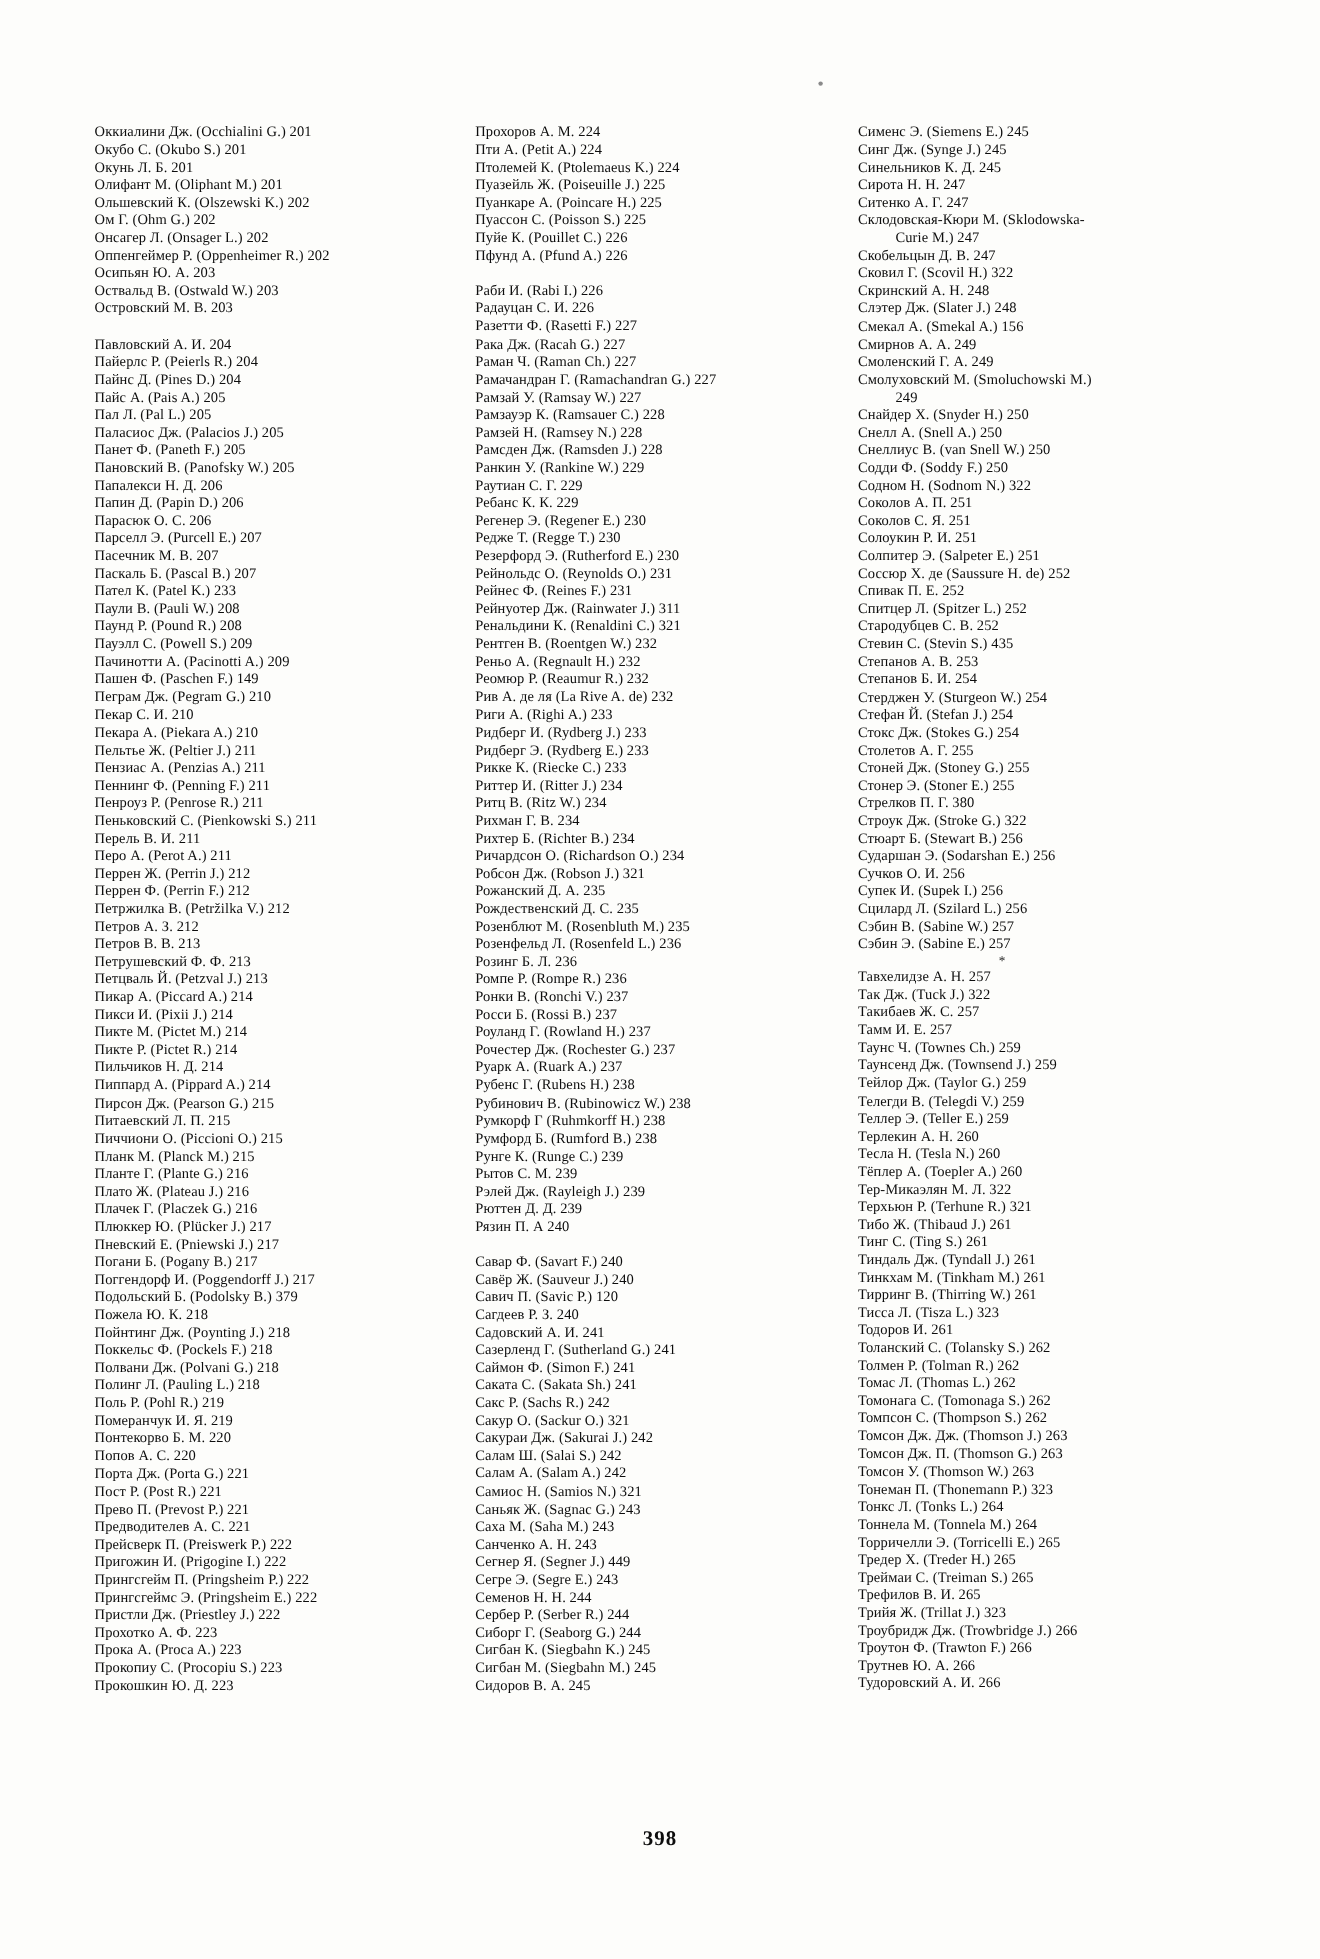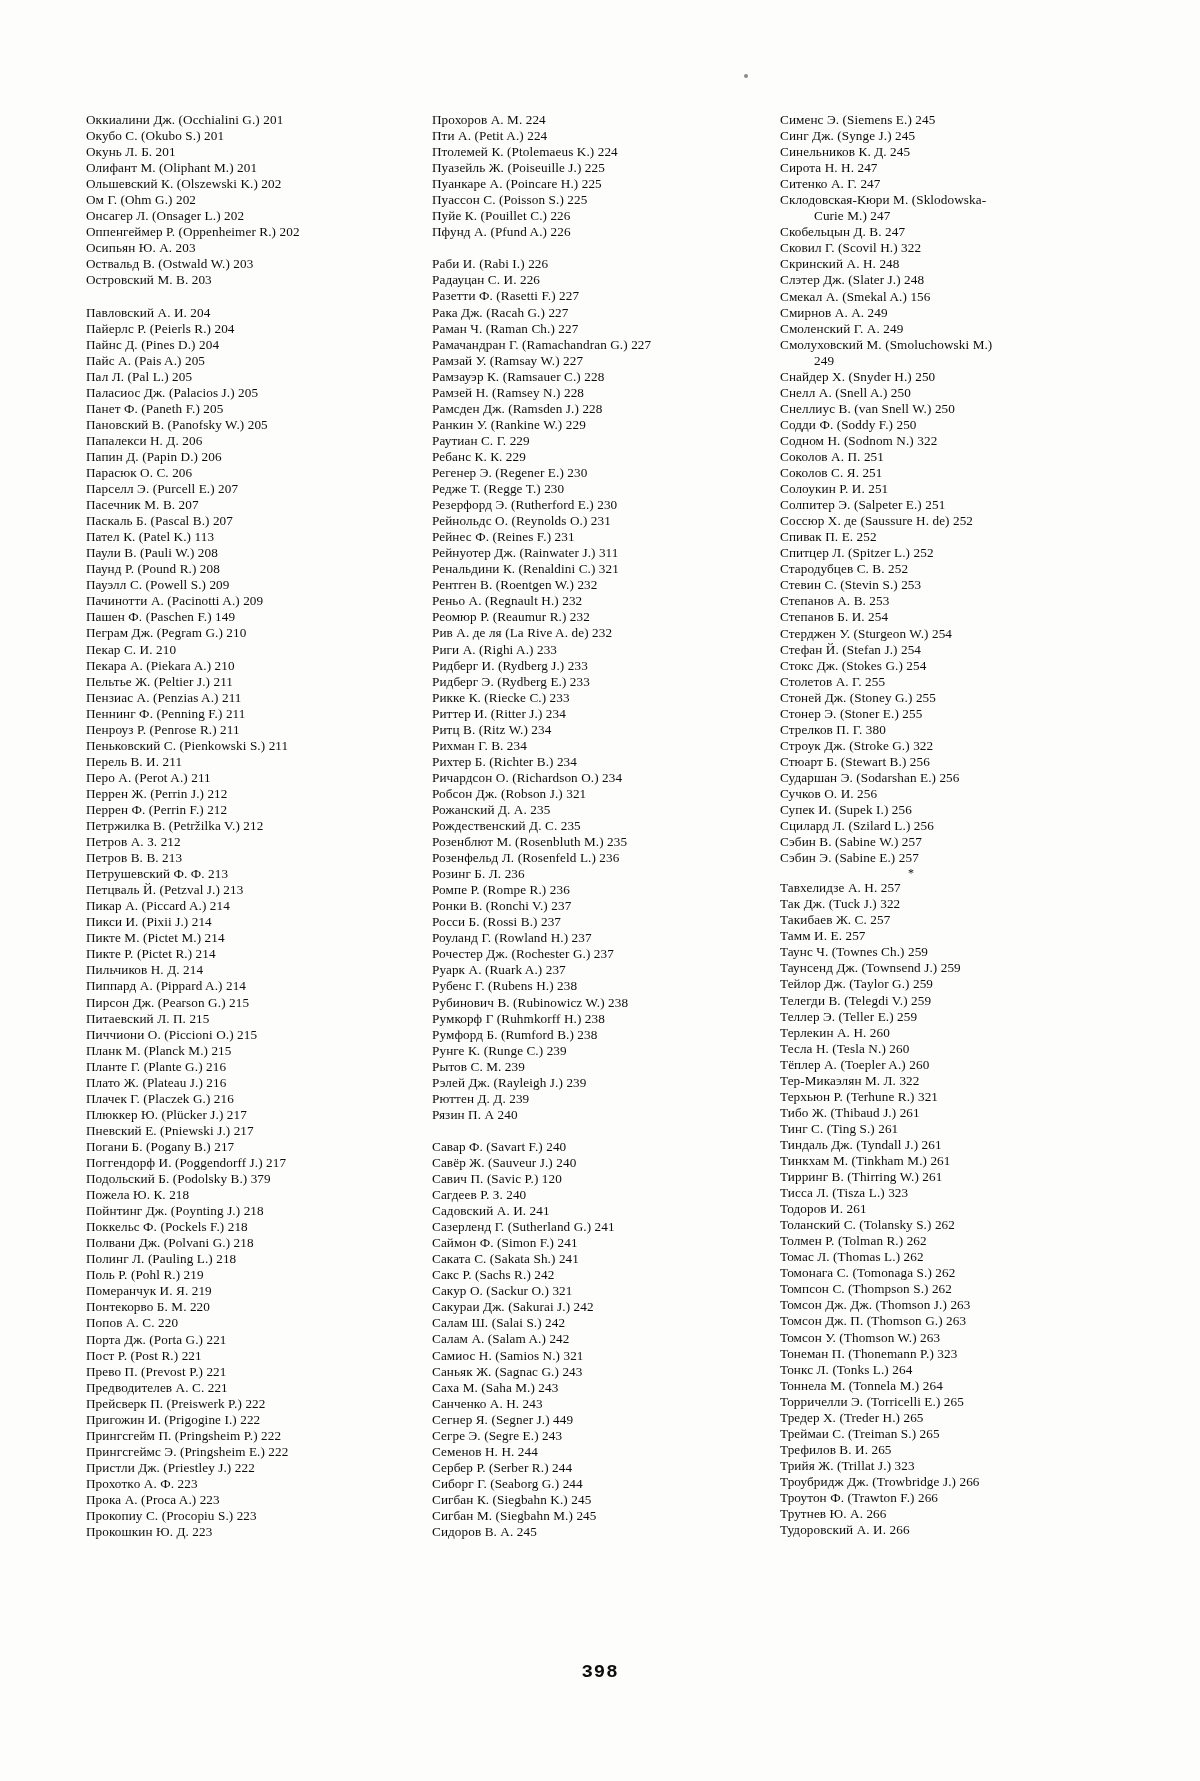--- a/index.html
+++ b/index.html
@@ -63,21 +63,21 @@
     font-size: 12px;
     line-height: 14px;
     padding-right: 80px;
   }
   .folio {
     position: absolute;
     left: 0;
     top: 1661px;
     width: 1200px;
     text-align: center;
-    font-family: Liberation Mono, monospace;
+    font-family: Liberation Serif, serif;
     font-weight: bold;
     font-size: 19px;
     letter-spacing: 1px;
     color: #0d0d0d;
   }
   .speck {
     position: absolute;
     background: #8a8a8a;
     border-radius: 50%;
   }
@@ -114,21 +114,21 @@
         <div class="entry">Пал Л. (Pal L.) 205</div>
         <div class="entry">Паласиос Дж. (Palacios J.) 205</div>
         <div class="entry">Панет Ф. (Paneth F.) 205</div>
         <div class="entry">Пановский В. (Panofsky W.) 205</div>
         <div class="entry">Папалекси Н. Д. 206</div>
         <div class="entry">Папин Д. (Papin D.) 206</div>
         <div class="entry">Парасюк О. С. 206</div>
         <div class="entry">Парселл Э. (Purcell E.) 207</div>
         <div class="entry">Пасечник М. В. 207</div>
         <div class="entry">Паскаль Б. (Pascal B.) 207</div>
-        <div class="entry">Патeл К. (Patel K.) 113</div>
+        <div class="entry">Патeл К. (Patel K.) 233</div>
         <div class="entry">Паули В. (Pauli W.) 208</div>
         <div class="entry">Паунд Р. (Pound R.) 208</div>
         <div class="entry">Пауэлл С. (Powell S.) 209</div>
         <div class="entry">Пачинотти А. (Pacinotti A.) 209</div>
         <div class="entry">Пашен Ф. (Paschen F.) 149</div>
         <div class="entry">Пеграм Дж. (Pegram G.) 210</div>
         <div class="entry">Пекар С. И. 210</div>
         <div class="entry">Пекара А. (Piekara A.) 210</div>
         <div class="entry">Пельтье Ж. (Peltier J.) 211</div>
         <div class="entry">Пензиас А. (Penzias A.) 211</div>
@@ -315,21 +315,21 @@
         <div class="entry">Содди Ф. (Soddy F.) 250</div>
         <div class="entry">Содном Н. (Sodnom N.) 322</div>
         <div class="entry">Соколов А. П. 251</div>
         <div class="entry">Соколов С. Я. 251</div>
         <div class="entry">Солоукин Р. И. 251</div>
         <div class="entry">Солпитер Э. (Salpeter E.) 251</div>
         <div class="entry">Соссюр X. де (Saussure H. de) 252</div>
         <div class="entry">Спивак П. Е. 252</div>
         <div class="entry">Спитцер Л. (Spitzer L.) 252</div>
         <div class="entry">Стародубцев С. В. 252</div>
-        <div class="entry">Стевин С. (Stevin S.) 253</div>
+        <div class="entry">Стевин С. (Stevin S.) 435</div>
         <div class="entry">Степанов А. В. 253</div>
         <div class="entry">Степанов Б. И. 254</div>
         <div class="entry">Стерджен У. (Sturgeon W.) 254</div>
         <div class="entry">Стефан Й. (Stefan J.) 254</div>
         <div class="entry">Стокс Дж. (Stokes G.) 254</div>
         <div class="entry">Столетов А. Г. 255</div>
         <div class="entry">Стоней Дж. (Stoney G.) 255</div>
         <div class="entry">Стонер Э. (Stoner E.) 255</div>
         <div class="entry">Стрелков П. Г. 380</div>
         <div class="entry">Строук Дж. (Stroke G.) 322</div>

